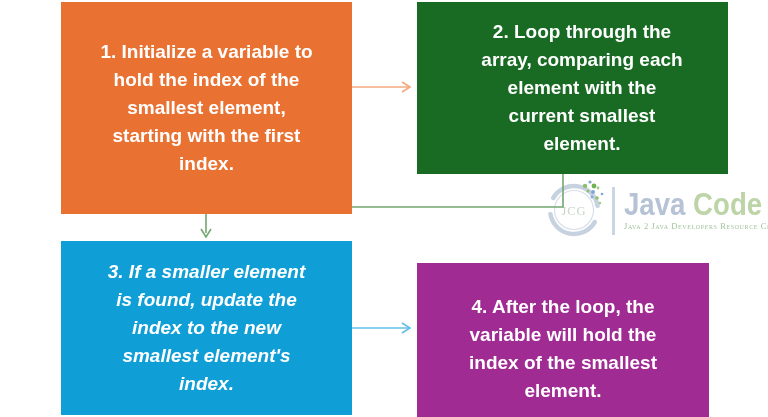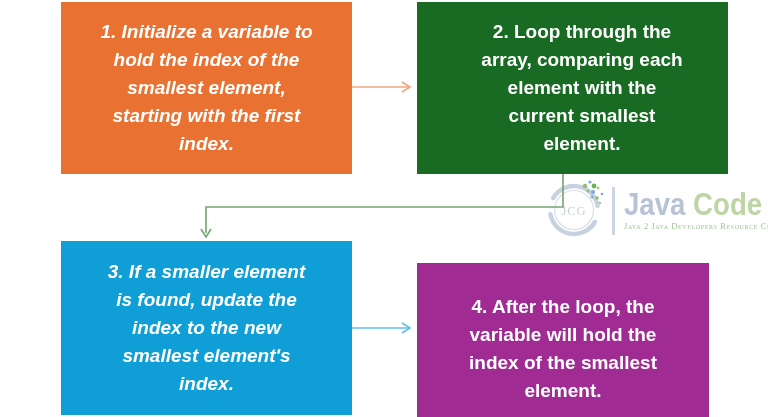--- a/index.html
+++ b/index.html
@@ -16,21 +16,21 @@
     text-align:center;
     z-index:3;
   }
   .step-text{
     white-space:pre-line;
     font-weight:bold;
     font-size:19px;
     line-height:1.47;
     padding:4px 8px;
   }
-  .box1{left:61px;top:2px;width:291px;height:172px;font-style:italic;}
+  .box1{left:61px;top:2px;width:291px;height:212px;}
   .box2{left:417px;top:2px;width:292px;height:172px;padding-left:19px;}
   .box3{left:61px;top:241px;width:291px;height:174px;}
   .box4{left:417px;top:243px;width:292px;height:172px;}
   .arrow-svg{position:absolute;z-index:2;overflow:visible;}
   .arrow-1{left:350px;top:79px;}
   .arrow-2{left:198px;top:173px;}
   .arrow-3{left:350px;top:320px;}
   
   .watermark{position:absolute;z-index:1;}
   .wm-ring-svg{left:543px;top:176px;}

